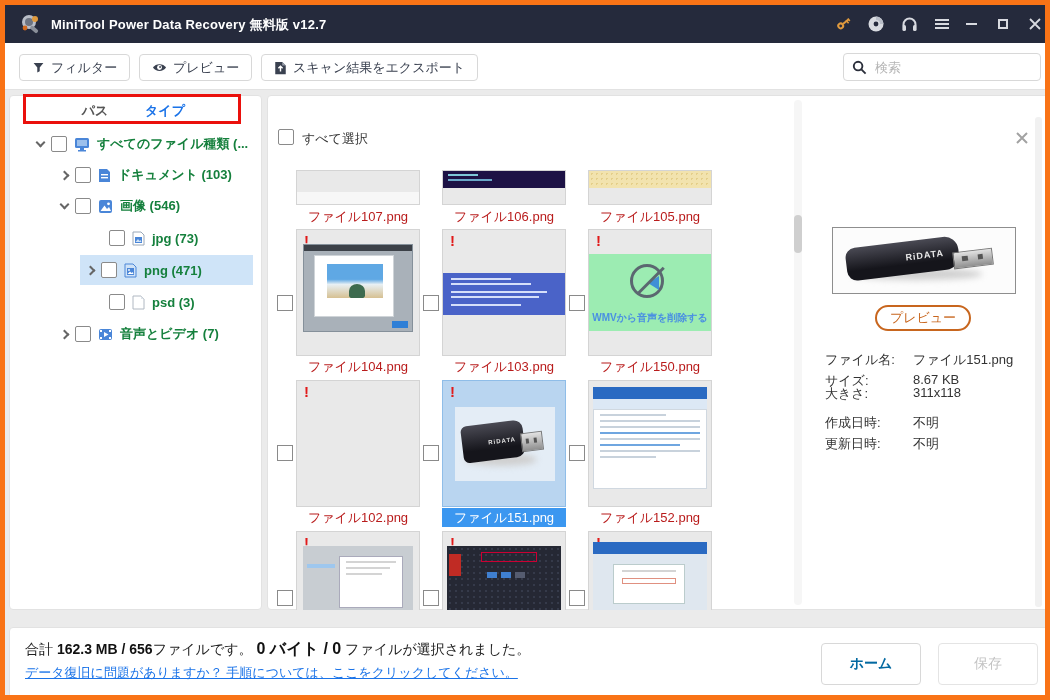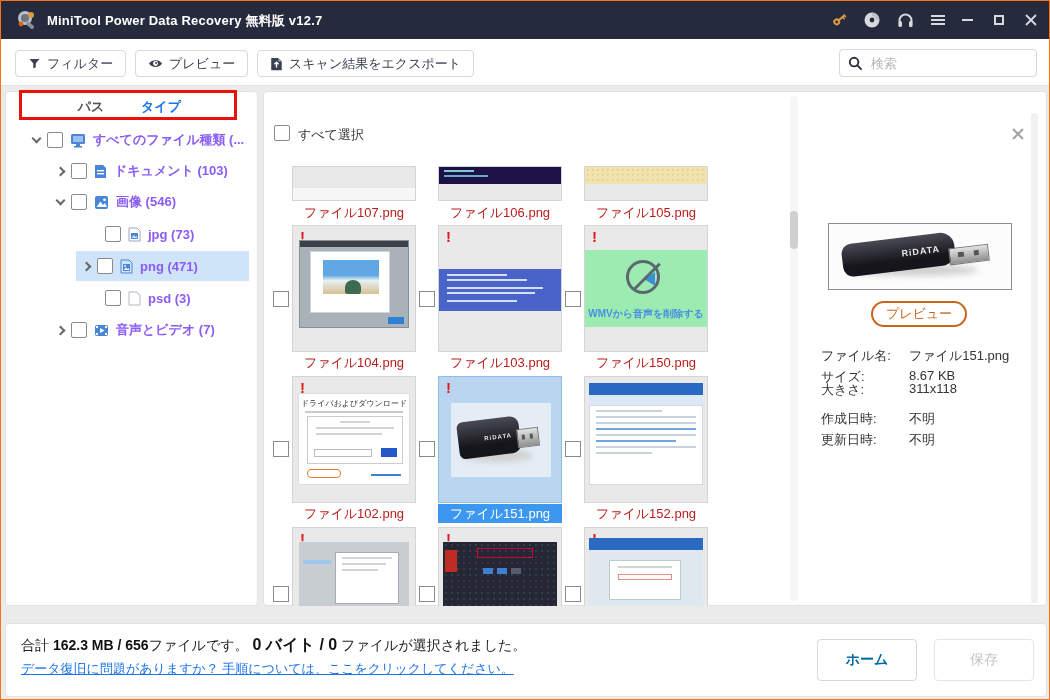--- a/index.html
+++ b/index.html
@@ -1,17 +1,17 @@
 <!DOCTYPE html>
 <html><head>
 <meta charset="utf-8">
 <style>
   html,body{margin:0;padding:0;background:#555;}
   *{box-sizing:border-box;font-family:"Liberation Sans","DejaVu Sans",sans-serif;}
-  #win{position:relative;width:1050px;height:700px;background:#ebebeb;border:1px solid #f97316;overflow:hidden;margin:0 auto;}
+  #win{position:relative;width:1050px;height:700px;background:#ebebeb;border:5px solid #f97316;overflow:hidden;margin:0 auto;}
   .abs{position:absolute;}
 
   
   #titlebar{left:0;top:0;width:100%;height:38px;background:#252a3c;display:flex;align-items:center;}
   #app-title{color:#fff;font-size:13px;font-weight:bold;letter-spacing:.2px;}
   .tb-icon{position:absolute;top:9px;width:20px;height:20px;display:flex;align-items:center;justify-content:center;cursor:pointer;}
   .bar3 div{width:14px;height:2px;background:#d8dae0;margin:2px 0;}
   .min-glyph{width:11px;height:2px;background:#d8dae0;}
   .max-glyph{width:10px;height:10px;border:2px solid #d8dae0;}
 
@@ -27,21 +27,21 @@
   .card{background:#fff;border:1px solid #e2e2e2;border-radius:4px;}
   #left-card{left:4px;top:90px;width:253px;height:515px;}
   #main-card{left:262px;top:90px;width:784px;height:515px;overflow:hidden;}
   #bottom-card{left:4px;top:622px;width:1042px;height:74px;}
 
   
   .tab{position:absolute;top:97px;width:70px;text-align:center;font-size:13px;font-weight:bold;cursor:pointer;}
   #annotation-box{left:18px;top:89px;width:218px;height:30px;border:3px solid #ea100c;pointer-events:none;}
 
   
-  .trow{position:absolute;height:28px;display:flex;align-items:center;gap:7px;font-size:13px;font-weight:600;color:#8b5cf6;cursor:pointer;justify-content:flex-end;}
+  .trow{position:absolute;height:28px;display:flex;align-items:center;gap:7px;font-size:13px;font-weight:600;color:#15803d;cursor:pointer;justify-content:flex-end;}
   .chev{width:7px;height:7px;border-right:2px solid #666;border-bottom:2px solid #666;display:inline-block;}
   .chev.d{transform:rotate(45deg);margin-top:-3px;}
   .chev.r{transform:rotate(-45deg);}
   .cb{width:16px;height:16px;border:1px solid #8a8a8a;background:#fff;border-radius:2px;display:inline-block;cursor:pointer;}
   #tree-selected-bg{left:75px;top:250px;width:173px;height:30px;background:#cfe4f8;}
 
   
   .tile{position:absolute;width:124px;background:#e9e9e9;border:1px solid #d4d4d4;overflow:hidden;cursor:pointer;}
   .tile .flag{position:absolute;left:7px;top:2px;color:#e11a1a;font-weight:bold;font-size:15px;}
   .tlabel{position:absolute;width:124px;height:19px;line-height:19px;text-align:center;font-size:13px;color:#b91c1c;overflow:hidden;white-space:nowrap;}
@@ -345,33 +345,20 @@
       <span class="a150-spk"></span>
       <span class="a150-slash"></span>
       <div class="a150-txt">WMVから音声を削除する</div>
     </div>
   </div>
   <div class="tlabel abs" style="left:583px;top:352px">ファイル150.png</div>
 
   <span class="gcb abs" style="left:272px;top:440px"></span>
   <div class="tile" style="left:291px;top:375px;height:127px">
     <span class="flag">!</span>
-    <div class="a102">
-      <div class="a102-title">ドライバおよびダウンロード</div>
-      <div class="a102-sub"></div>
-      <div class="a102-box">
-        <div class="gline" style="width:30px;margin:4px auto"></div>
-        <div class="gline"></div>
-          <div class="gline" style="margin-right:20px"></div>
-        <div class="a102-input"></div>
-          <div class="a102-go"></div>
-      </div>
-      <div class="a102-pill"></div>
-        <div class="a102-link"></div>
-    </div>
   </div>
   <div class="tlabel abs" style="left:291px;top:503px">ファイル102.png</div>
 
   <span class="gcb abs" style="left:418px;top:440px"></span>
   <div class="tile" style="left:437px;top:375px;height:127px;background:#b9d5f0;border-color:#8fbde8">
     <span class="flag">!</span>
     <div class="abs" style="left:12px;top:26px;width:100px;height:74px;background:#e4edf6">
       <div class="usb">
         <div class="usb-shadow"></div>
         <div class="usb-body" style="border-radius:6px 9px 9px 6px">

